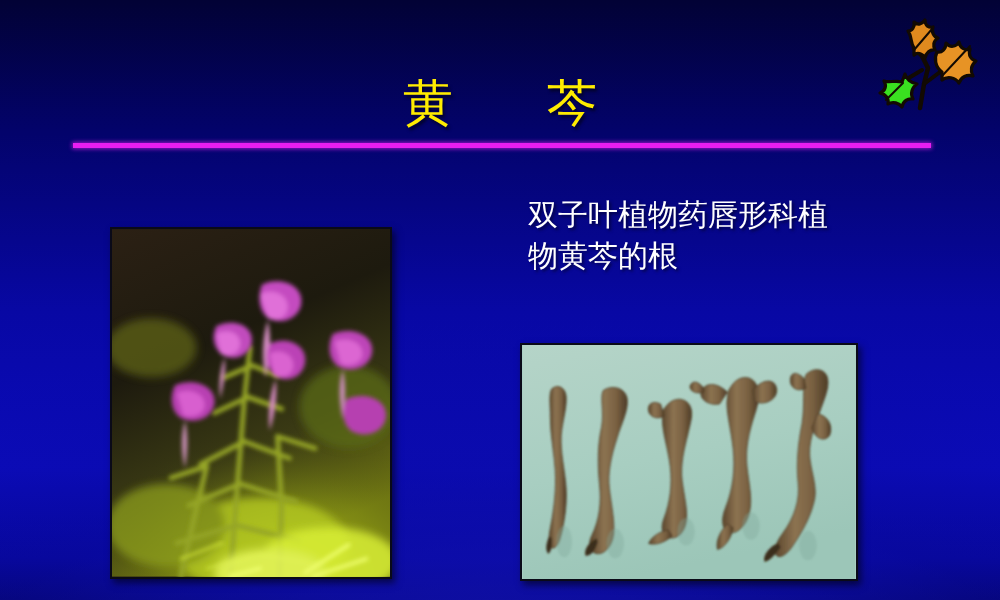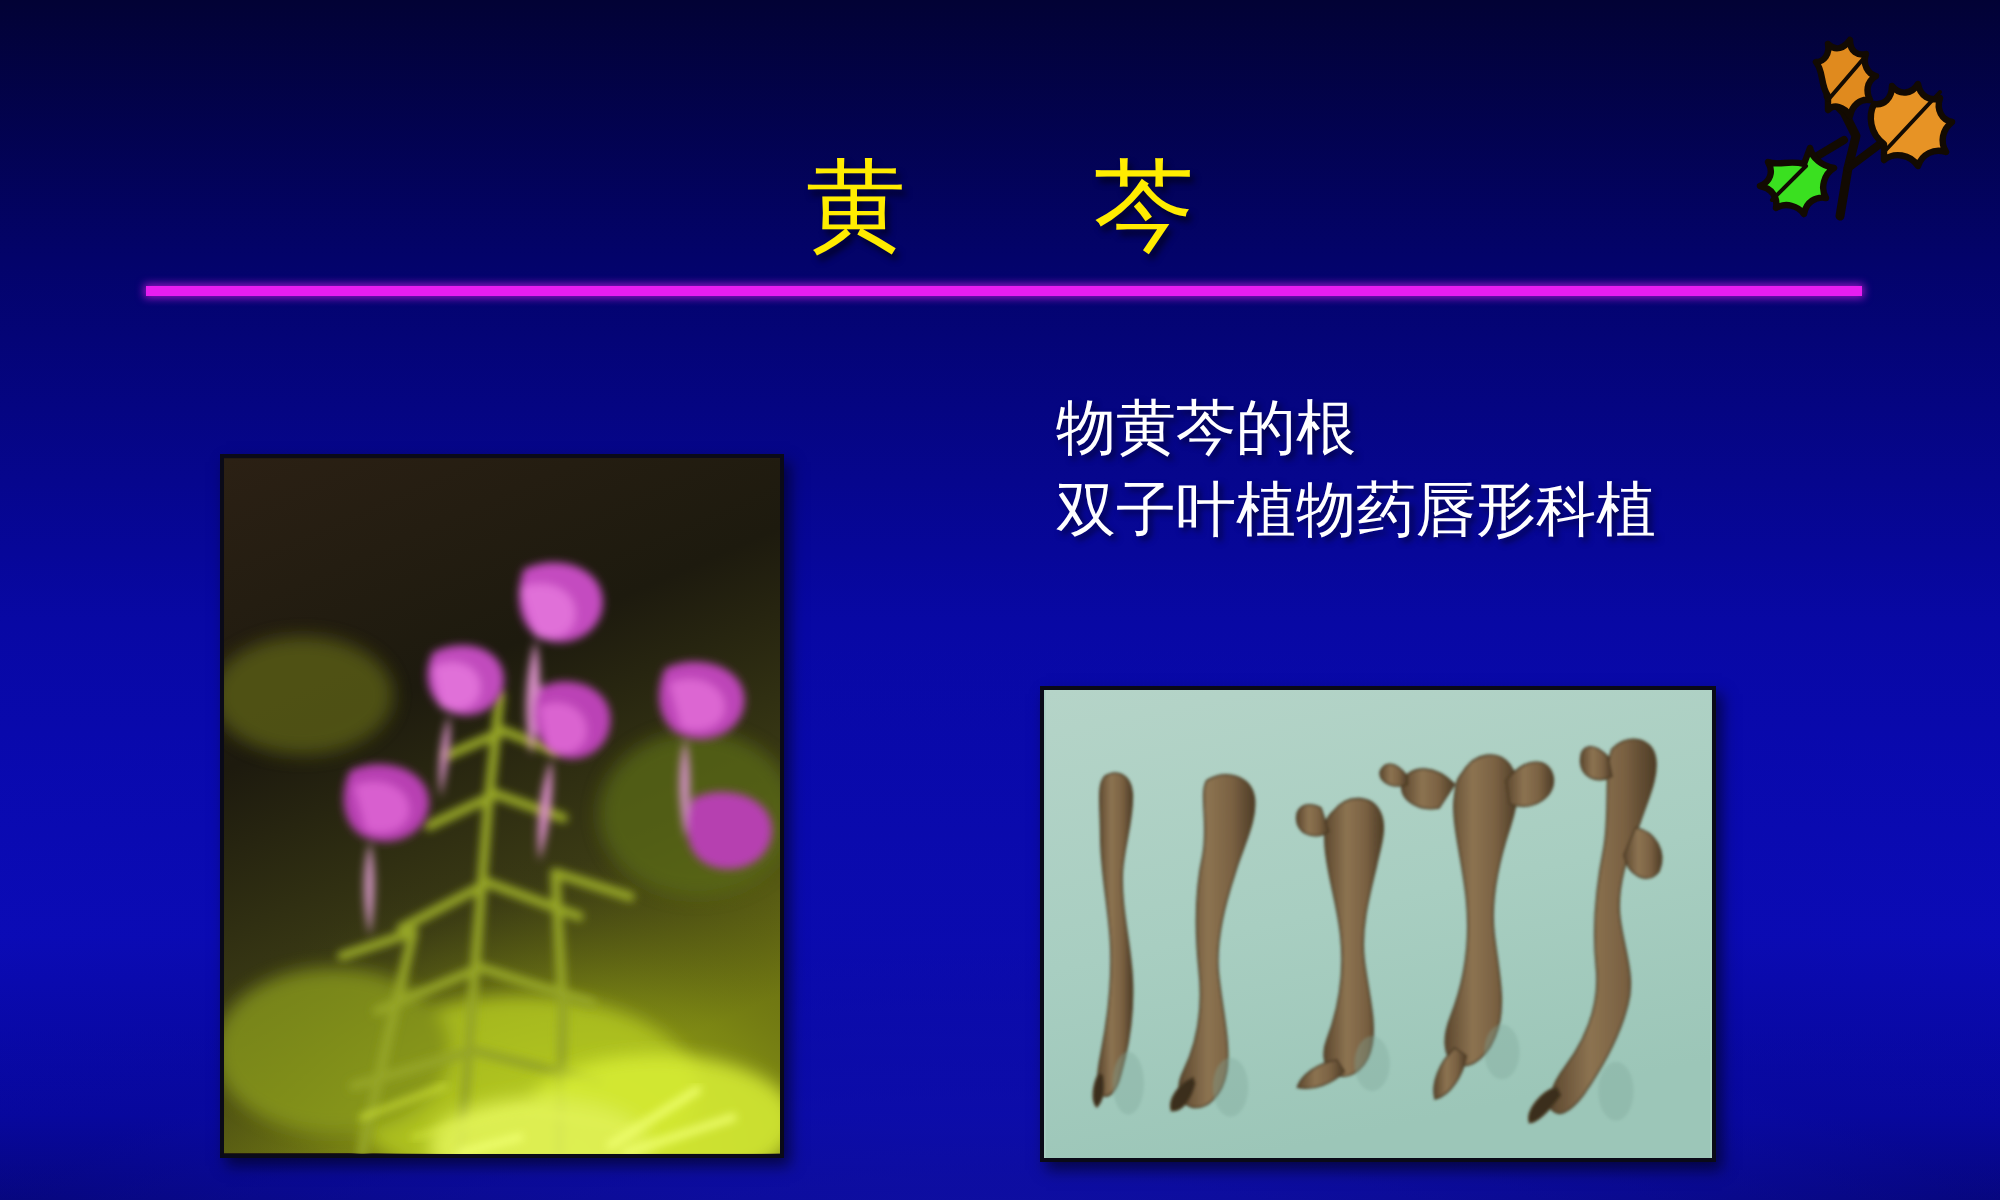--- a/index.html
+++ b/index.html
@@ -126,22 +126,22 @@
         <path d="M41 71 L24 88" fill="none" stroke-width="2"></path>
       </g>
     </svg>
   </div>
 
   <div id="title">黄　芩</div>
 
   <div id="rule"></div>
 
   <div id="caption">
+    <span class="ln">双子叶植物药唇形科植</span>
     <span class="ln">物黄芩的根</span>
-    <span class="ln">双子叶植物药唇形科植</span>
   </div>
 
   <div class="photo" id="photo-plant">
     <svg viewBox="0 0 282 352" xmlns="http://www.w3.org/2000/svg" aria-hidden="true">
       <defs>
         <linearGradient id="bgPlant" x1="0" y1="0" x2="0.35" y2="1">
           <stop offset="0%" stop-color="#2b2014"></stop>
           <stop offset="40%" stop-color="#1d1a0e"></stop>
           <stop offset="72%" stop-color="#3a3a14"></stop>
           <stop offset="100%" stop-color="#737a12"></stop>

